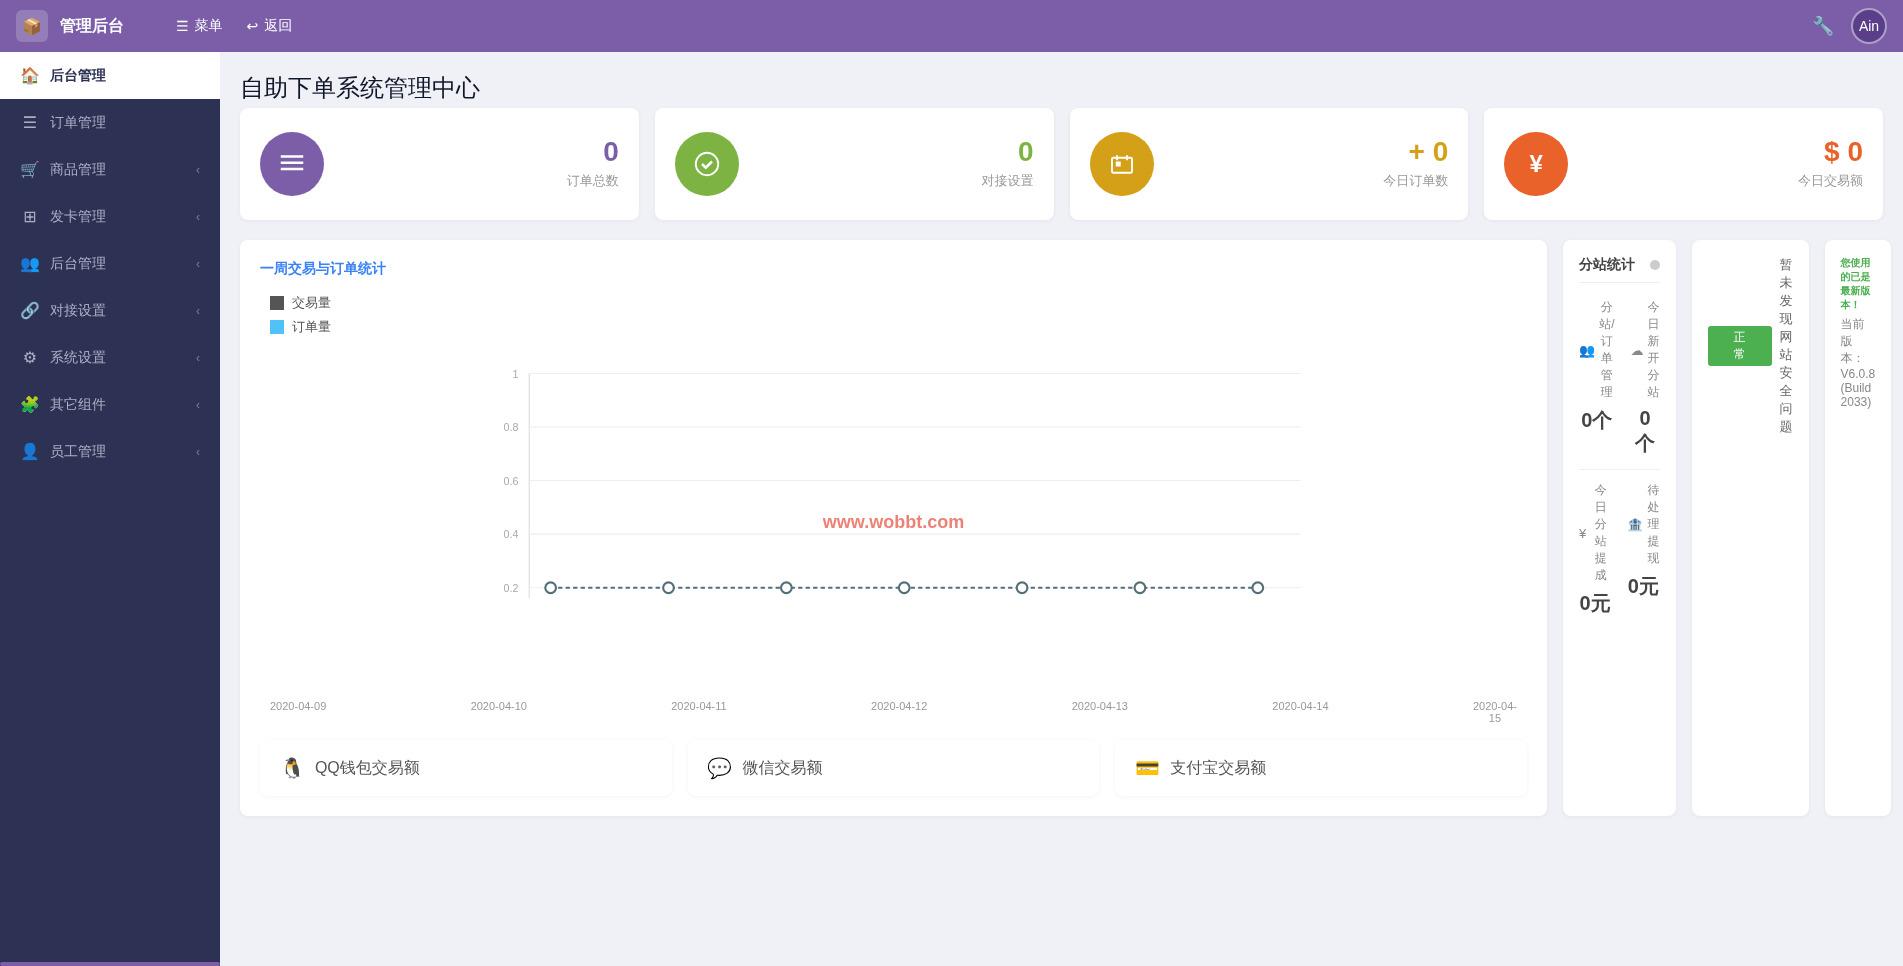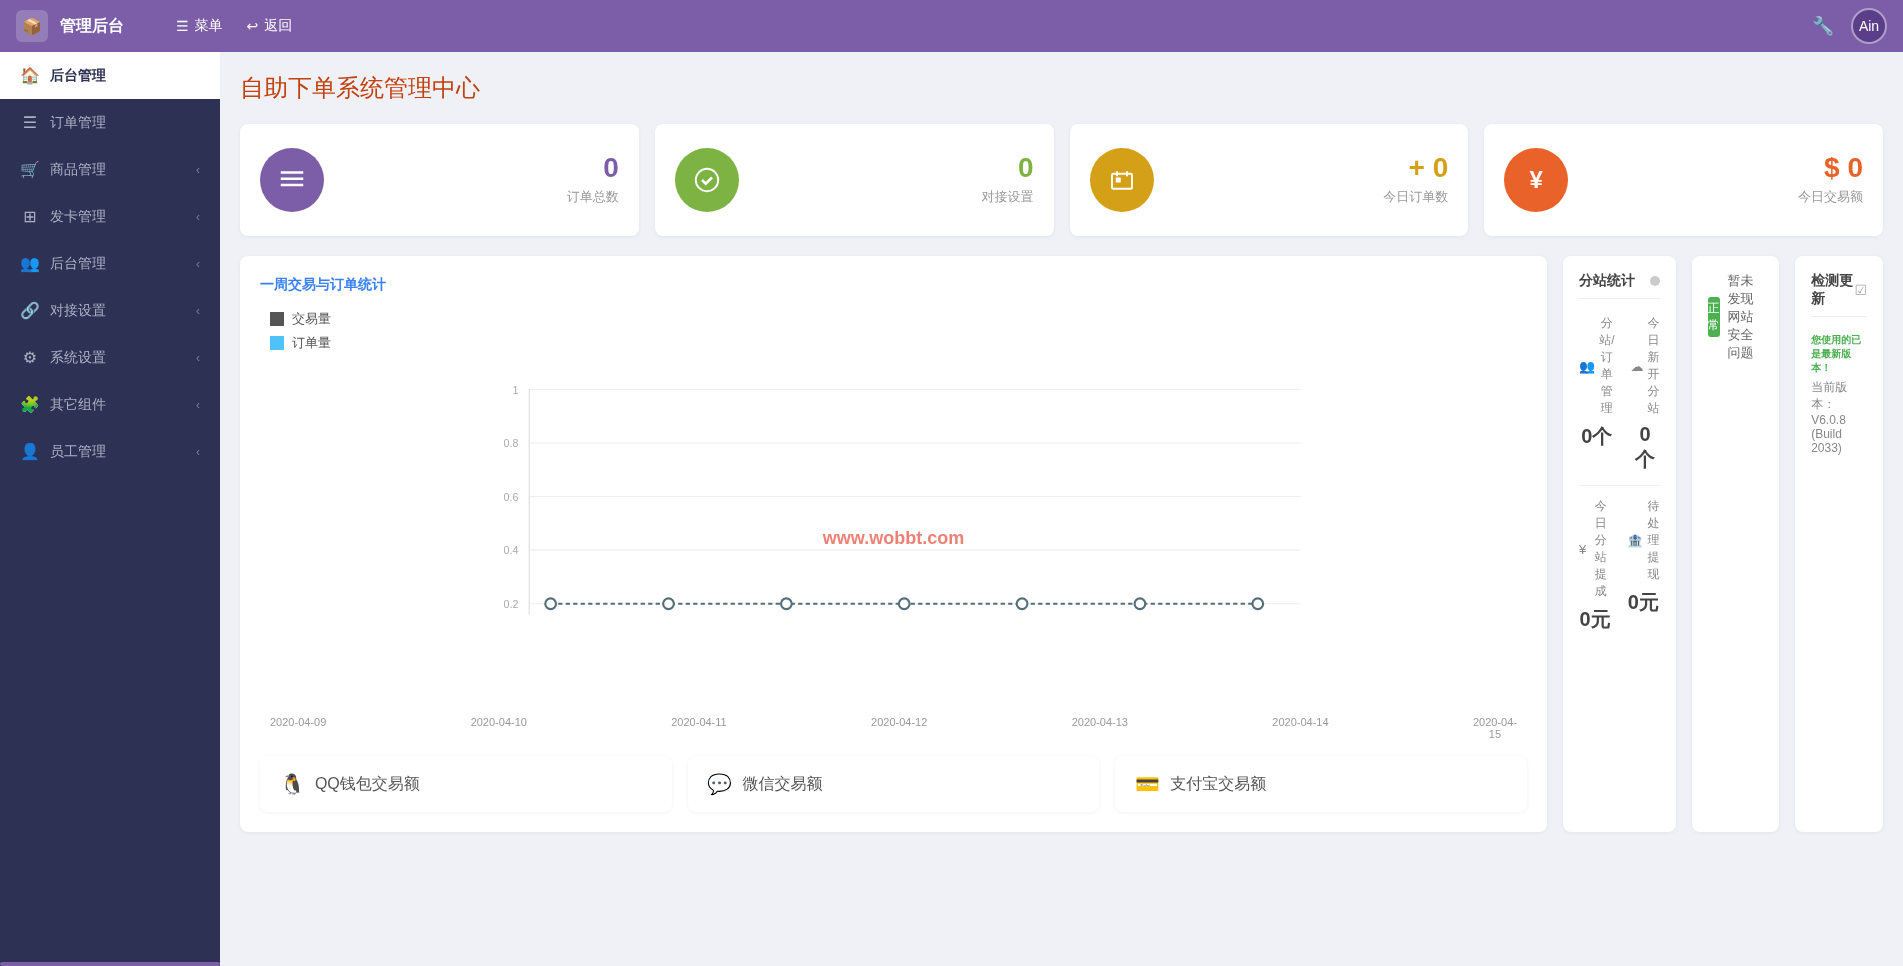--- a/index.html
+++ b/index.html
@@ -120,23 +120,23 @@
 
     
     .content-area {
       flex: 1;
       overflow-y: auto;
       padding: 20px;
       background: #f0f0f7;
     }
     .page-title {
       font-size: 24px;
-      color: #c2410c;
+      color: #0f172a;
       font-weight: normal;
-      margin-bottom: 20px;
+      margin-bottom: 4px;
     }
 
     
     .stats-row {
       display: grid;
       grid-template-columns: repeat(4, 1fr);
       gap: 16px;
       margin-bottom: 20px;
     }
     .stat-card {
@@ -336,21 +336,21 @@
       border-top: 1px solid #f0f0f0;
       margin: 12px 0;
     }
 
     
     .security-badge {
       display: inline-block;
       background: #4caf50;
       color: white;
       font-size: 12px;
-      padding: 3px 0;
+      padding: 3px 26px;
       border-radius: 3px;
       margin-right: 8px;
     }
     .security-status-text {
       font-size: 13px;
       color: #666;
     }
     .security-row {
       display: flex;
       align-items: center;
@@ -629,24 +629,20 @@
         </div>
 
         <div class="right-panel">
           <div class="security-row">
             <span class="security-badge">正常</span>
             <span class="security-status-text">暂未发现网站安全问题</span>
           </div>
         </div>
 
         <div class="right-panel">
-          <div class="right-panel-header">
-            <span class="right-panel-title">检测更新</span>
-            <span class="panel-update-icon">☑</span>
-          </div>
           <div class="update-latest-text">您使用的已是最新版本！</div>
           <div class="update-version-text">当前版本：V6.0.8 (Build 2033)</div>
         </div>
 
       </div>
     </div>
   </div>
 </div>
 
 </body></html>

